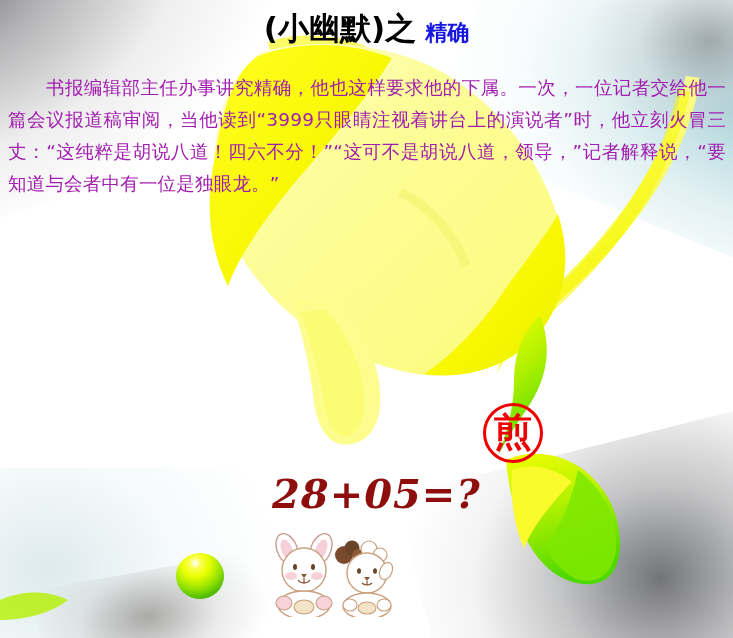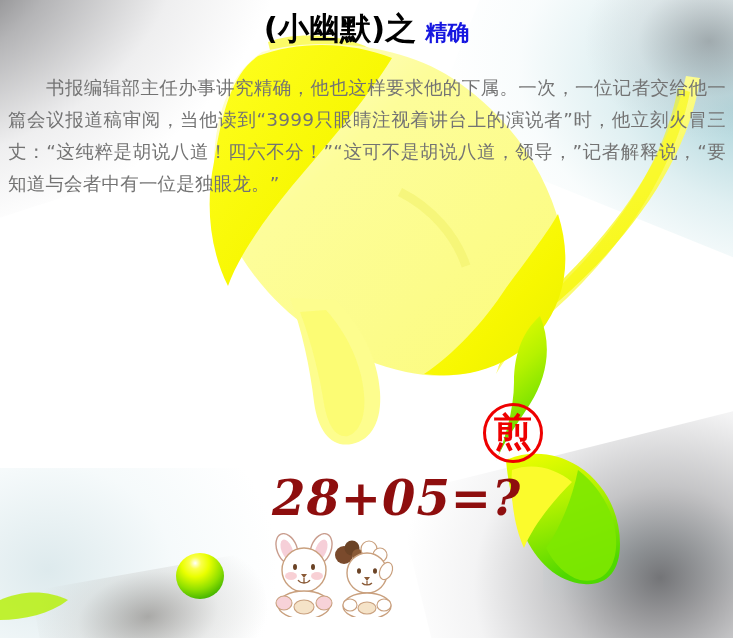--- a/index.html
+++ b/index.html
@@ -135,21 +135,21 @@
 
   
   .story {
     position: absolute;
     left: 8px; top: 72px;
     width: 718px;
     z-index: 5;
     font-family: "DejaVu Sans", sans-serif;
     font-size: 18.5px;
     line-height: 32px;
-    color: #737373;
+    color: #a21caf;
     text-align: justify;
     text-justify: inter-ideograph;
     text-indent: 38px;
     letter-spacing: 0.2px;
   }
 
   
   .seal {
     position: absolute;
     left: 483px; top: 403px;
@@ -172,21 +172,21 @@
     position: relative;
     top: -1px;
   }
 
   
   .equation {
     position: absolute;
     left: 272px; top: 470px;
     z-index: 7;
     font-family: "DejaVu Serif", serif;
-    font-size: 48px;
+    font-size: 40px;
     font-weight: bold;
     font-style: italic;
     color: #8e0e0e;
     letter-spacing: 1px;
     white-space: nowrap;
   }
 
   
   .date-badge {
     position: absolute;

